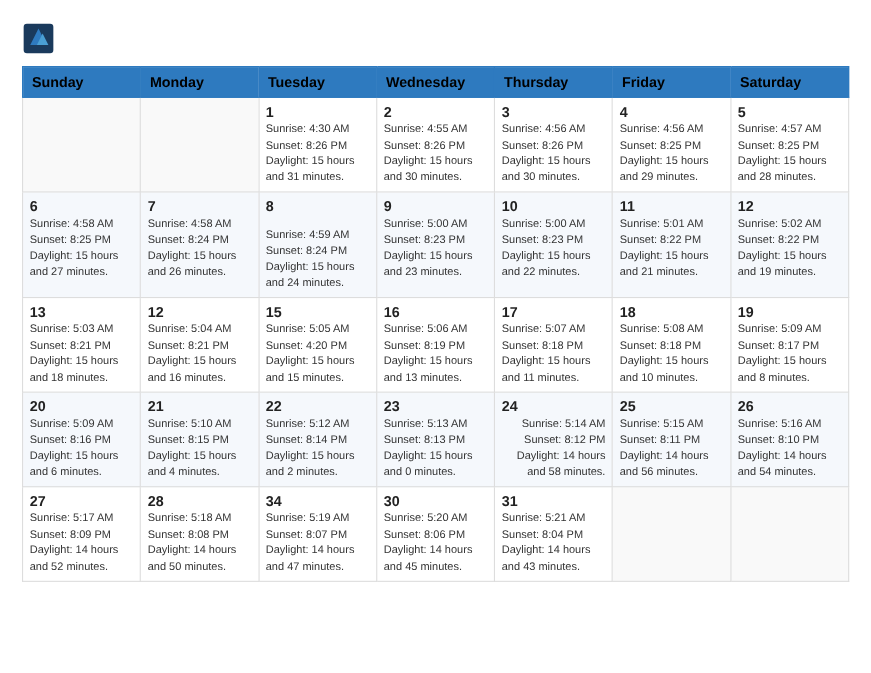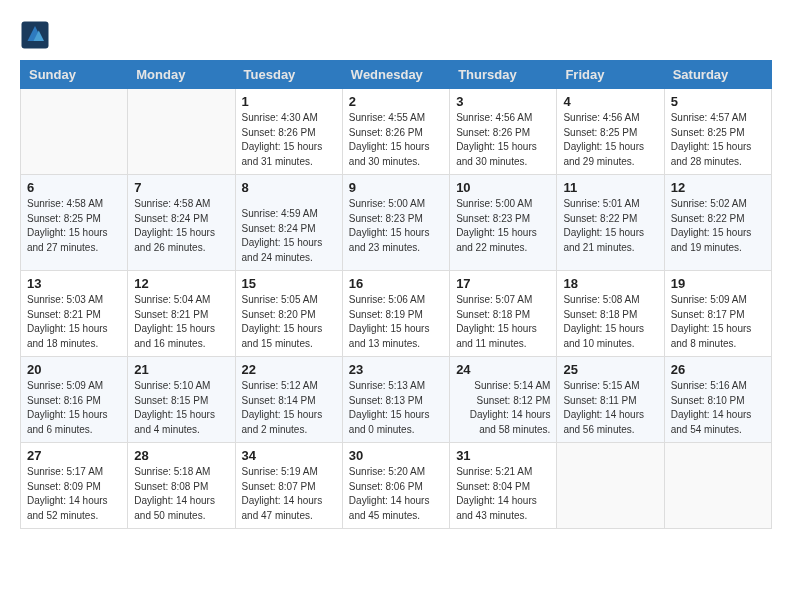--- a/index.html
+++ b/index.html
@@ -47,21 +47,21 @@
       font-size: 16px;
       color: #444;
     }
     .calendar {
       width: 100%;
       border-collapse: collapse;
       border: 1px solid #ccc;
     }
     .calendar th {
       background-color: #2e7abf;
-      color: #e5e5e5;
+      color: #000000;
       font-size: 13px;
       font-weight: bold;
       padding: 6px 8px;
       text-align: left;
       border: 1px solid #2e7abf;
     }
     .calendar td {
       vertical-align: top;
       padding: 5px 6px;
       border: 1px solid #ddd;
@@ -227,21 +227,21 @@
         <td>
           <span class="day-number">12</span>
           <div class="day-info" style="white-space: pre-line;">Sunrise: 5:04 AM
 Sunset: 8:21 PM
 Daylight: 15 hours
 and 16 minutes.</div>
         </td>
         <td>
           <span class="day-number">15</span>
           <div class="day-info" style="white-space: pre-line;">Sunrise: 5:05 AM
-Sunset: 8:20 PM
+Sunset: 4:20 PM
 Daylight: 15 hours
 and 15 minutes.</div>
         </td>
         <td>
           <span class="day-number">16</span>
           <div class="day-info" style="white-space: pre-line;">Sunrise: 5:06 AM
 Sunset: 8:19 PM
 Daylight: 15 hours
 and 13 minutes.</div>
         </td>

